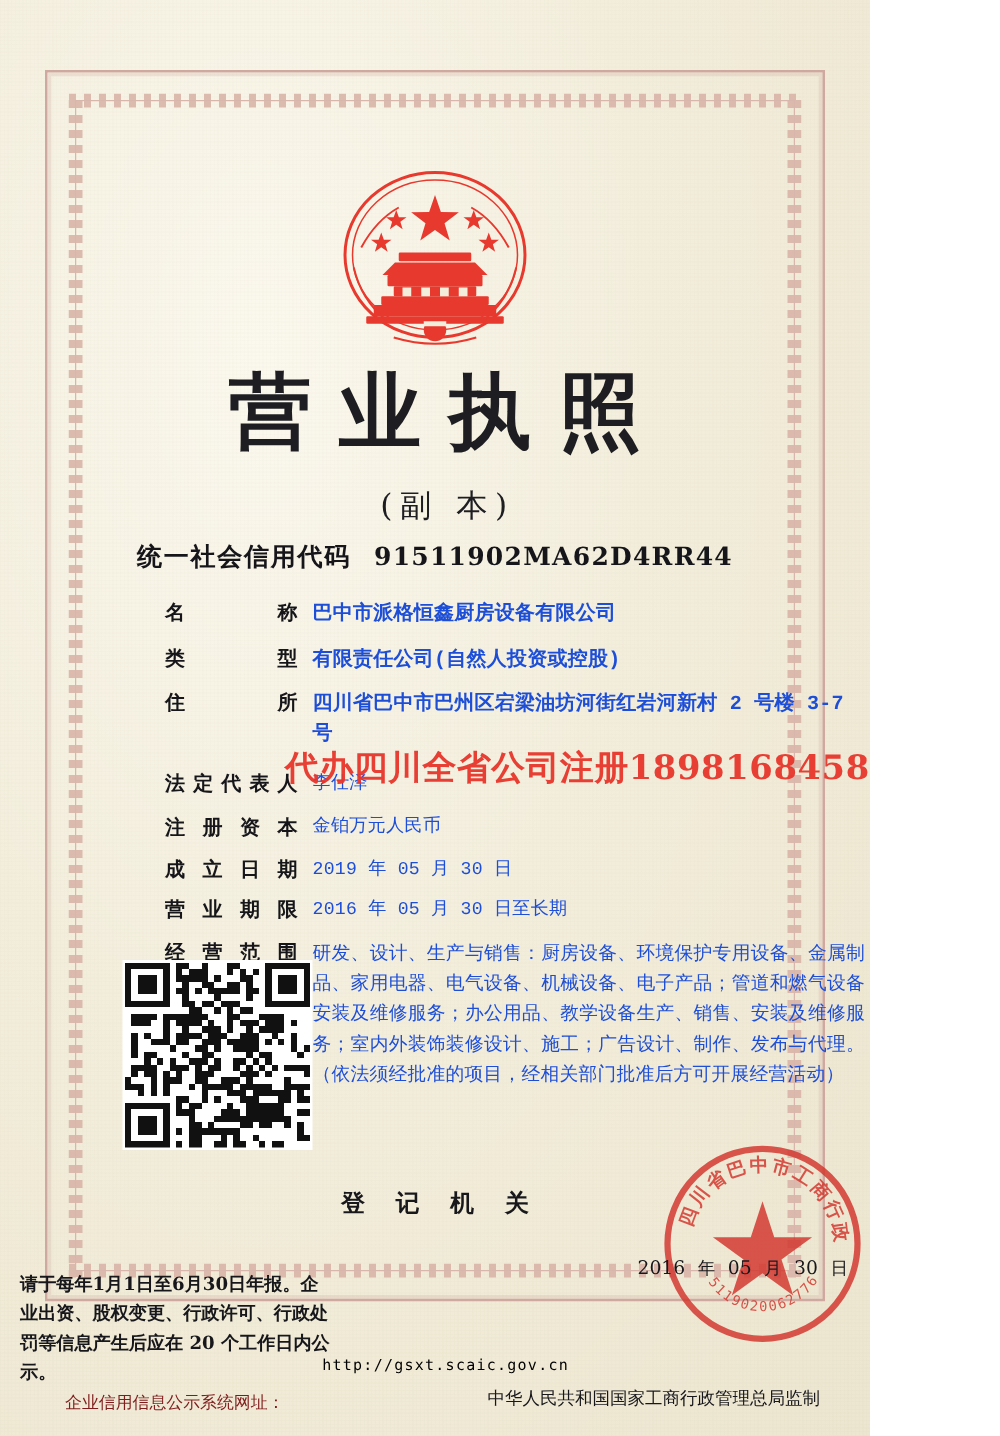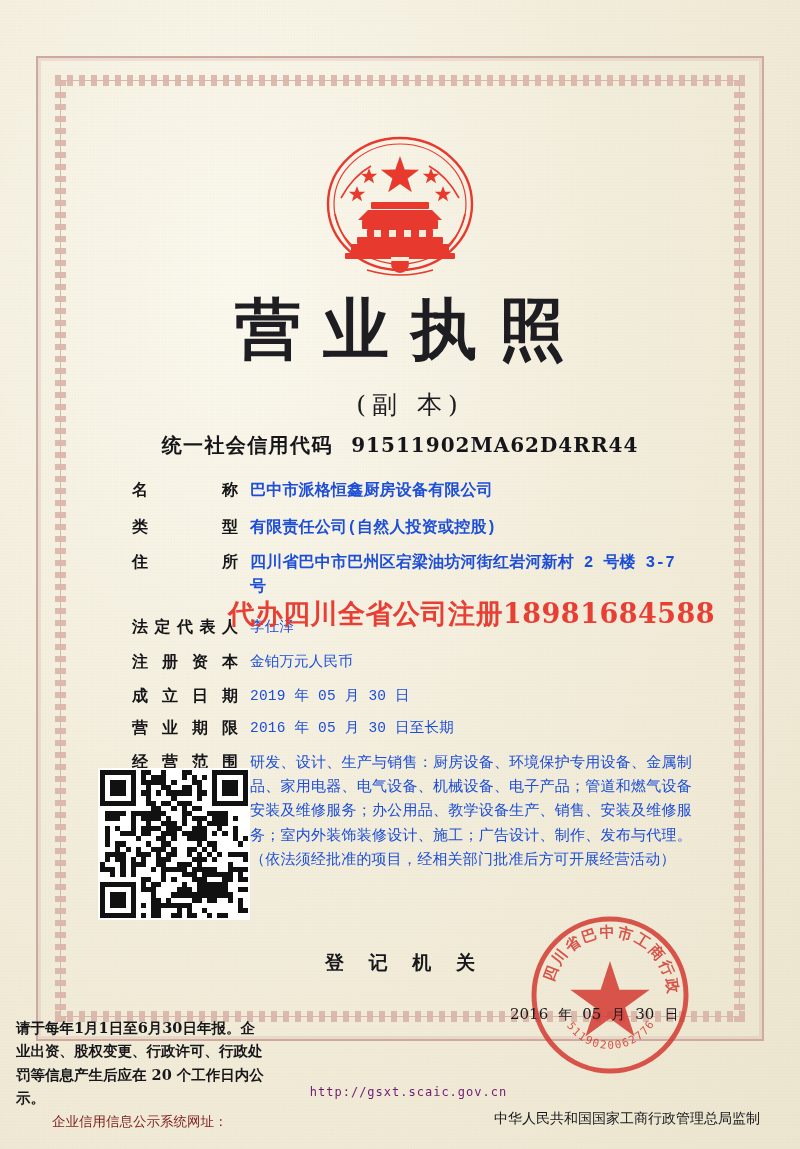--- a/index.html
+++ b/index.html
@@ -5,21 +5,21 @@
   html, body {
     margin: 0;
     padding: 0;
     background: #ffffff;
   }
   body {
     font-family: "Liberation Sans", sans-serif;
   }
   .page {
     position: relative;
-    width: 800px;
+    width: 696px;
     height: 1149px;
     overflow: hidden;
     background: #f6f2e4;
   }
   
   .paper-bg {
     position: absolute;
     inset: 0;
     background:
       radial-gradient(ellipse at 30% 25%, #fbf8ee 0%, #f3eedc 45%, #ece5cf 100%);
@@ -253,21 +253,21 @@
   }
   .url {
     position: absolute;
     left: 0;
     right: 0;
     top: 1085px;
     text-align: center;
     font-family: "DejaVu Sans Mono", monospace;
     font-size: 12px;
     letter-spacing: 1px;
-    color: #701a75;
+    color: #000000;
     padding-left: 17px;
   }
   .footer-left {
     position: absolute;
     left: 52px;
     top: 1113px;
     font-family: "DejaVu Serif", serif;
     font-size: 13.5px;
     color: #7f1d1d;
   }

